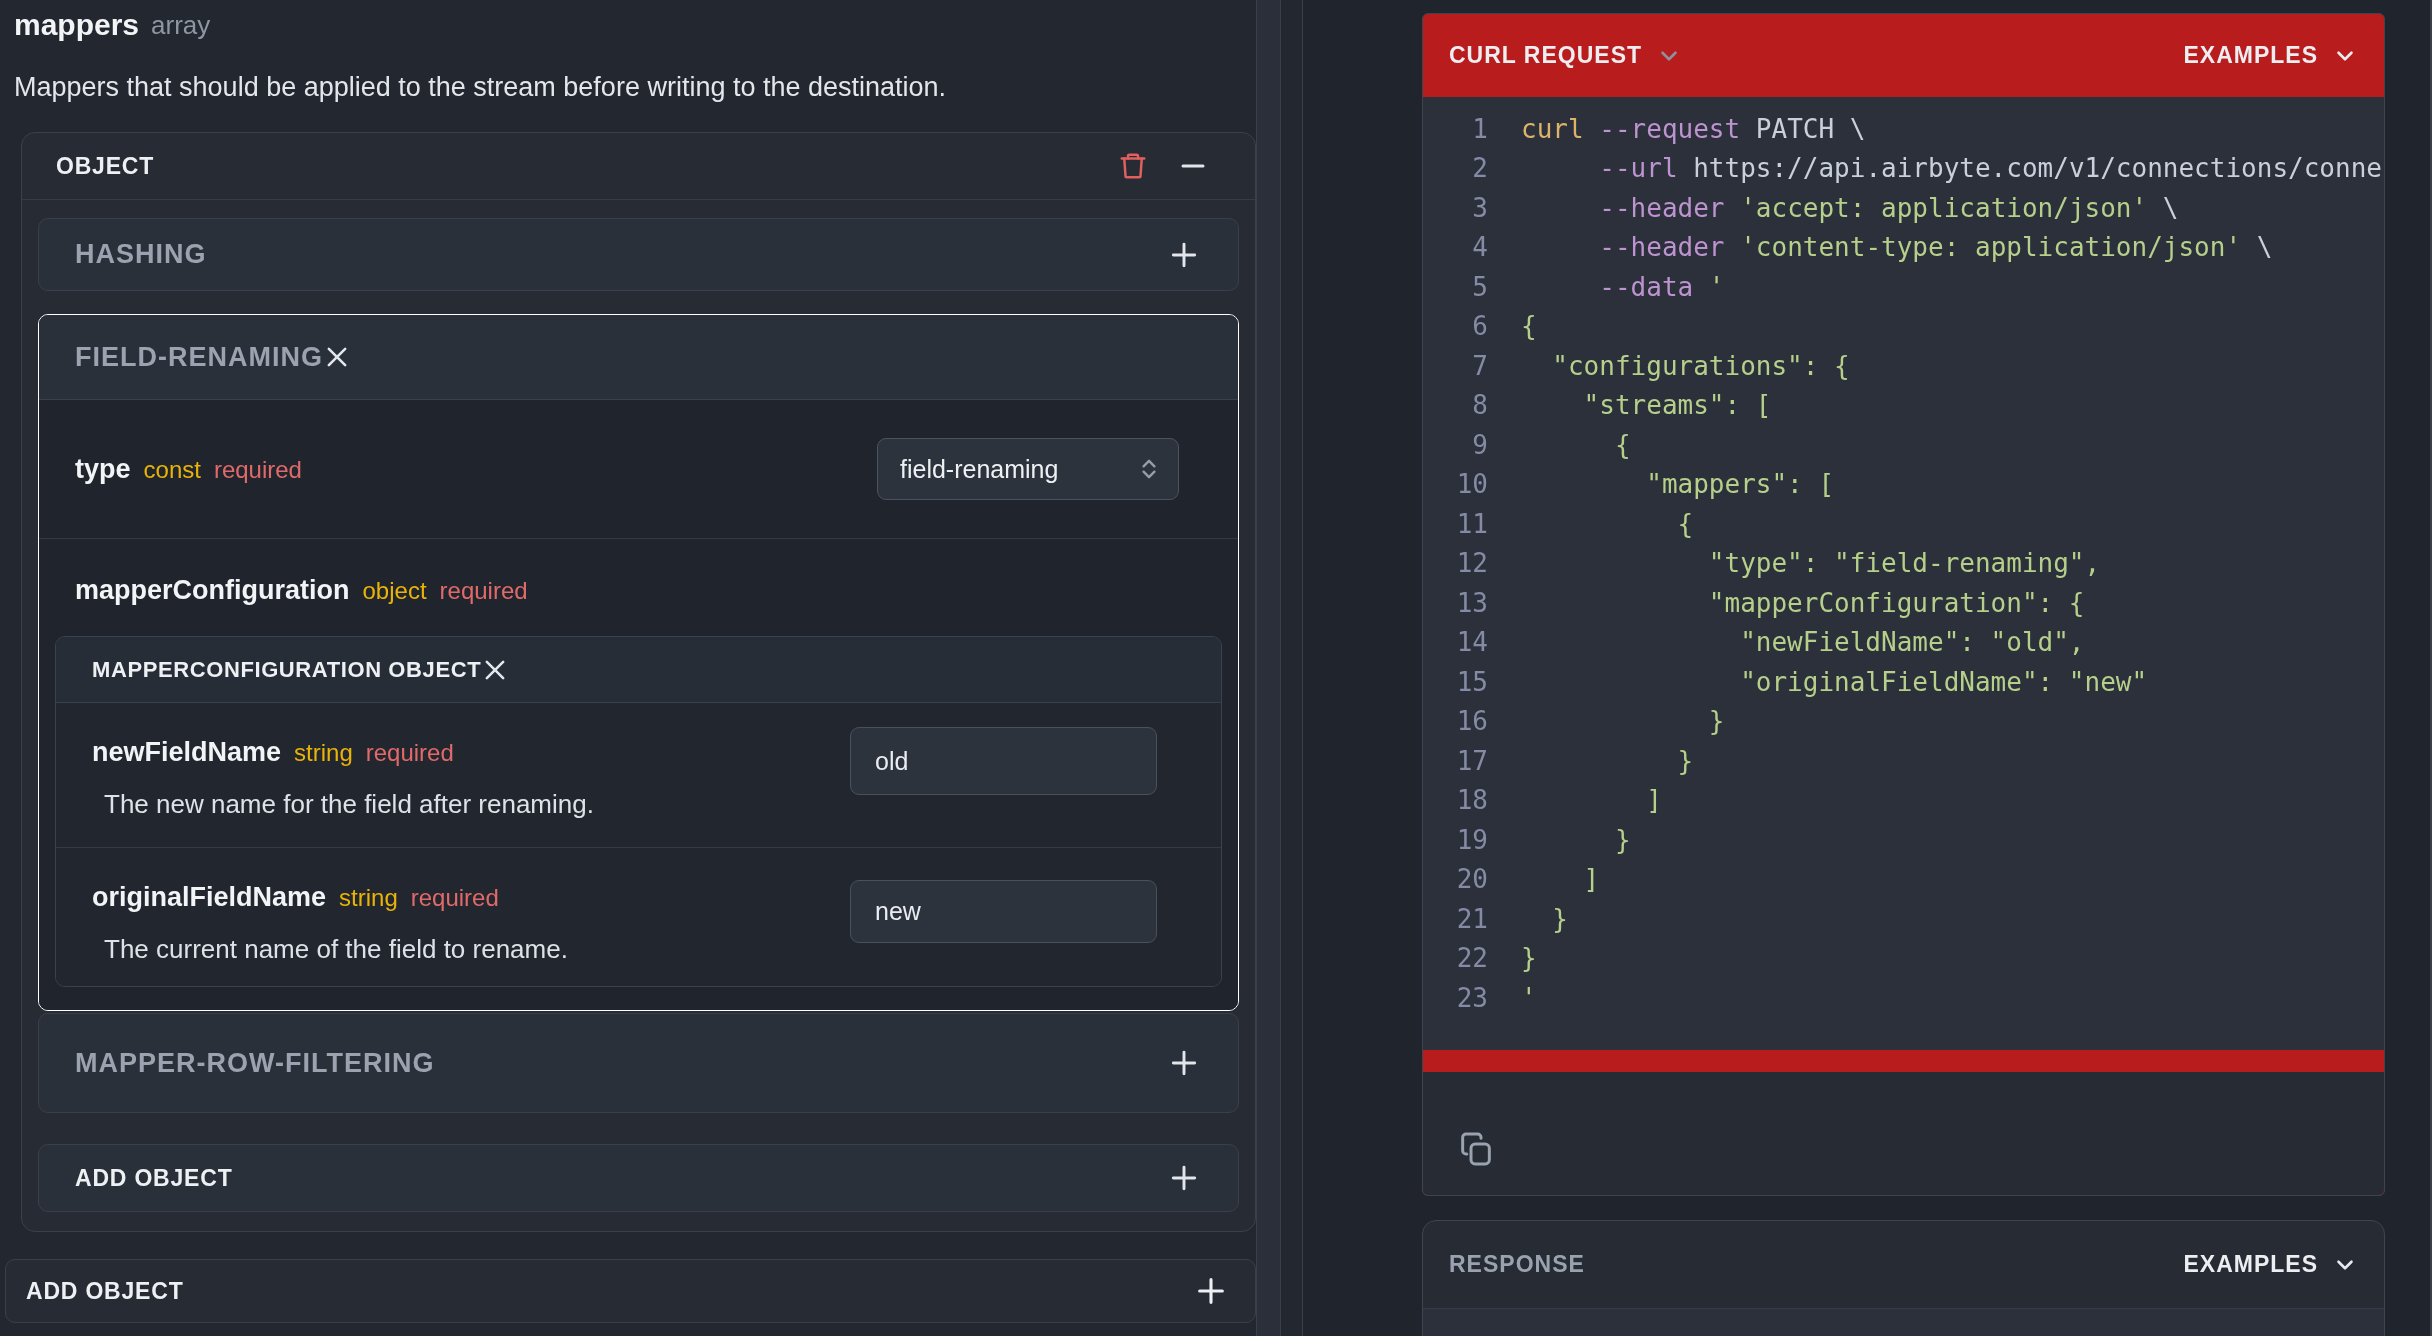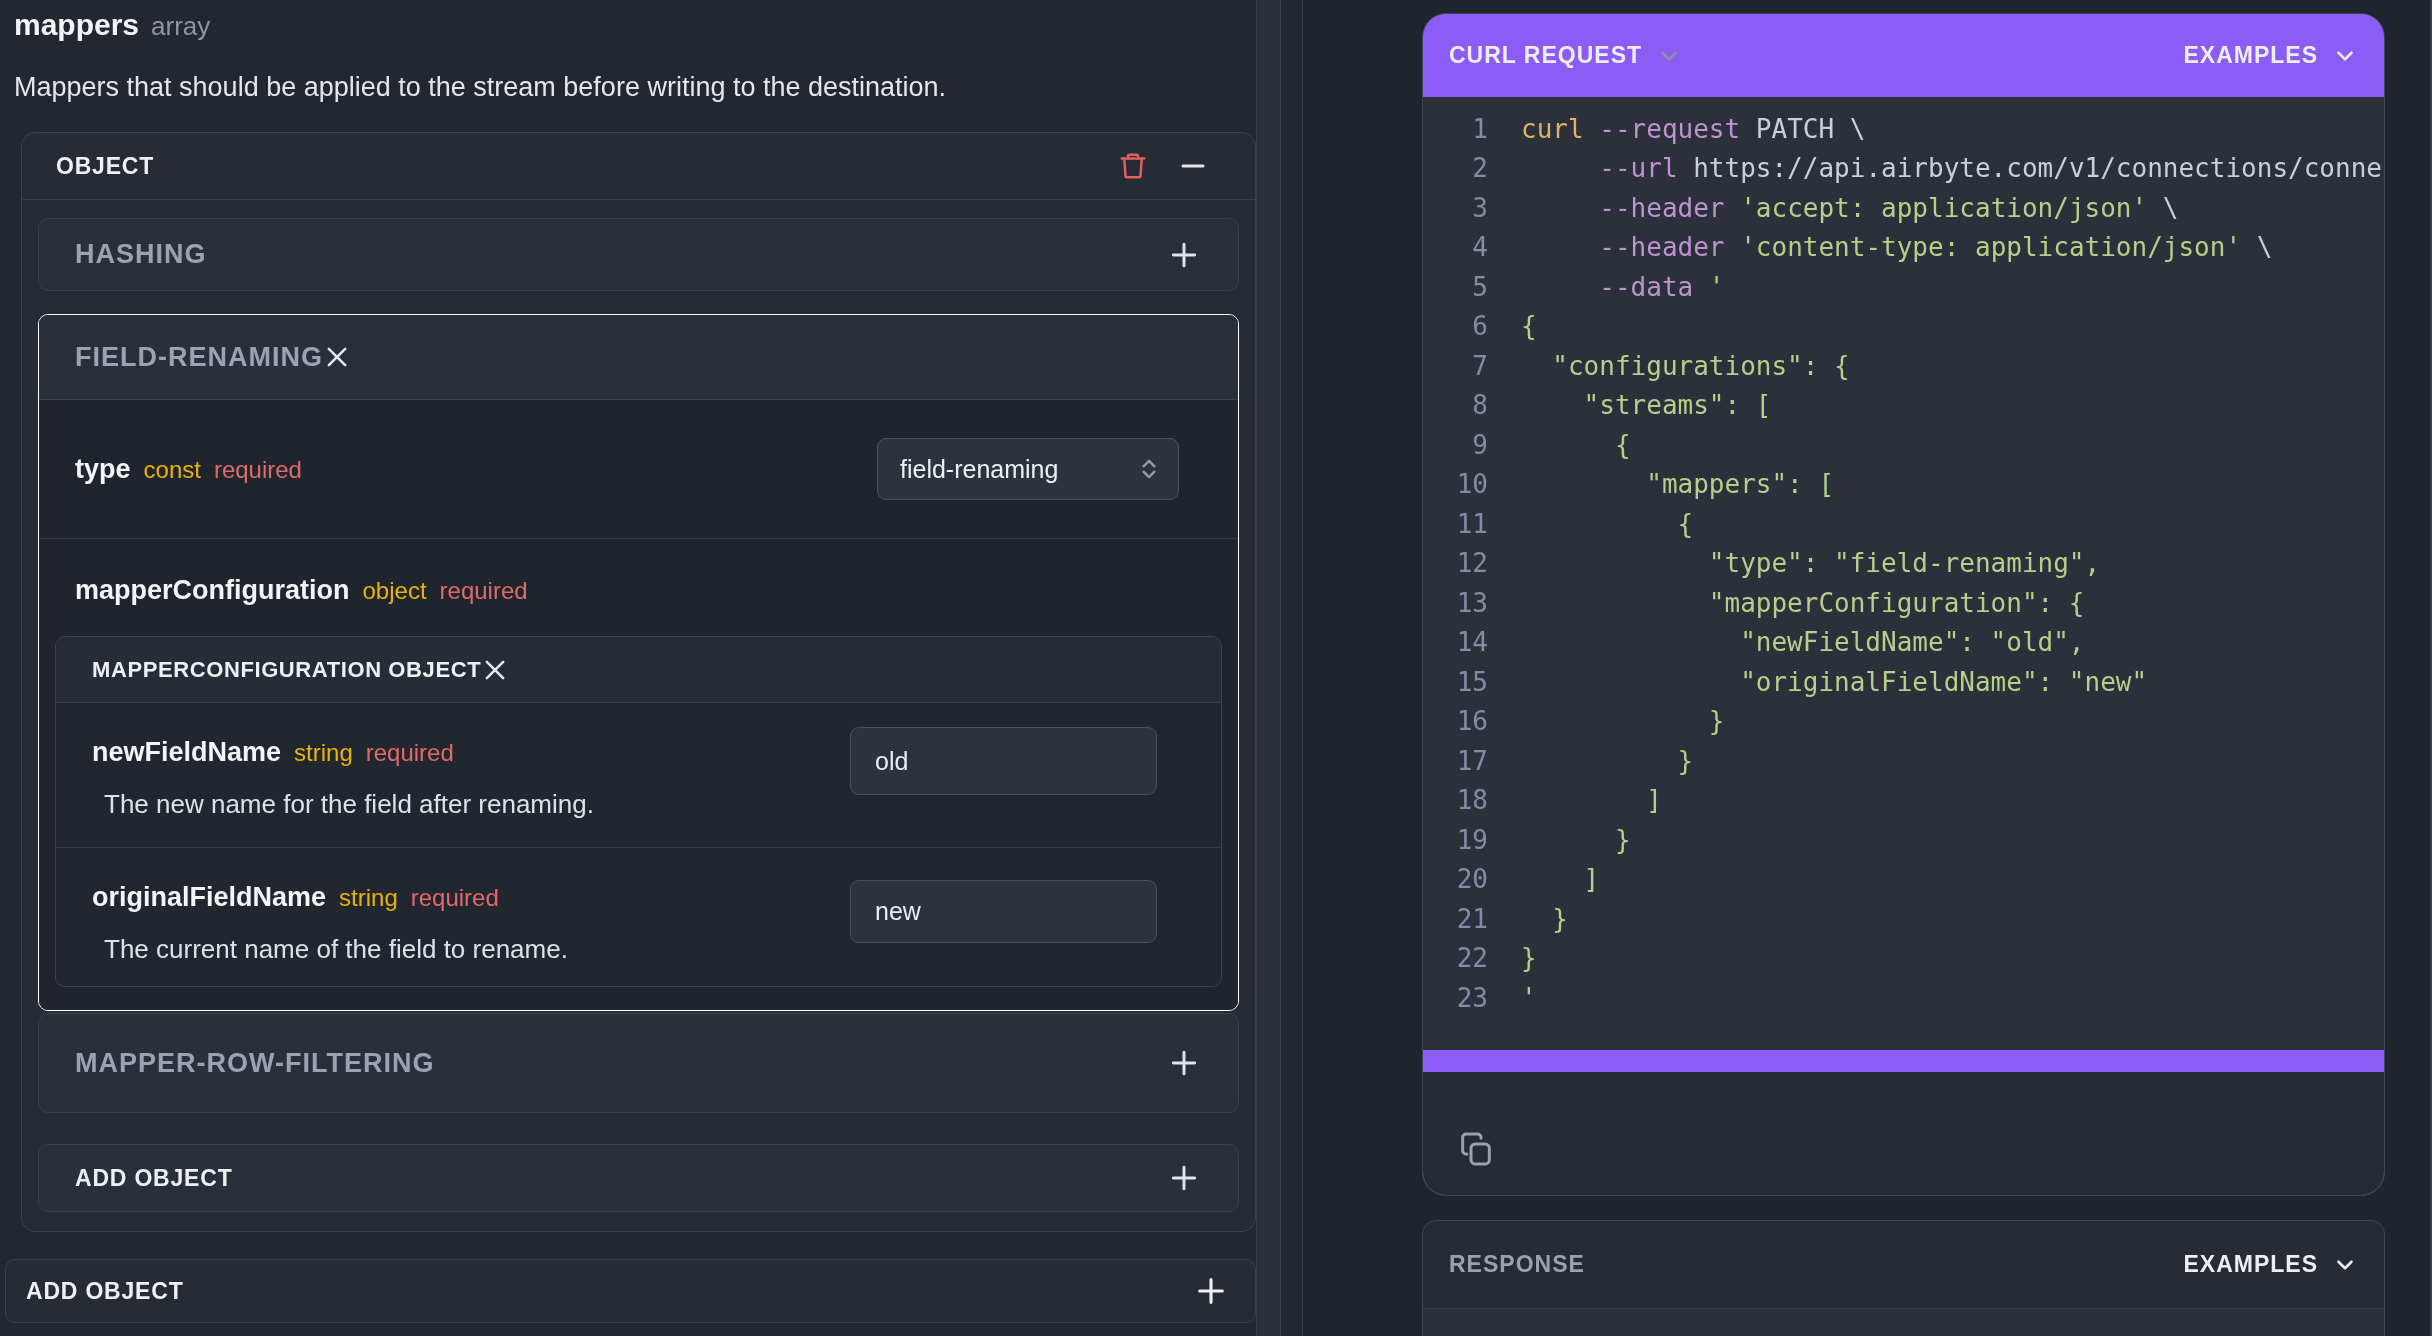--- a/index.html
+++ b/index.html
@@ -11,21 +11,21 @@
   }
 
   
   .mid-scrollbar { position:absolute; left:1256px; top:0; width:25px; height:1336px;
     background:#2a2f39; border-left:1px solid #3a404a; border-right:1px solid #3a404a; }
   .col-divider { position:absolute; left:1302px; top:0; width:1px; height:1336px; background:#3a3f49; }
   .right-bg { position:absolute; left:1303px; top:0; right:0; height:1336px; background:#20242c; }
   .edge-line { position:absolute; right:0; top:0; width:2px; height:1336px; background:#3a3f48; }
 
   
-  .page-title { position:absolute; left:14px; top:8px; display:flex; align-items:flex-end; gap:12px; }
+  .page-title { position:absolute; left:14px; top:8px; display:flex; align-items:center; gap:12px; }
   .page-title .name { font-size:30px; font-weight:bold; color:#f2f4f6; }
   .page-title .kind { font-size:26px; color:#8d96a2; }
   .page-desc { position:absolute; left:14px; top:72px; width:1200px; font-size:27px; color:#e3e7ec; }
 
   .outer-panel { position:absolute; left:21px; top:132px; width:1235px; height:1100px;
     background:#262b34; border:1px solid #3b414c; border-radius:14px; }
   .outer-header { height:67px; border-bottom:1px solid #363c46; display:flex; align-items:center;
     padding:0 44px 0 34px; }
   .outer-header .hdr-label { font-size:23px; font-weight:bold; letter-spacing:0.8px; color:#eef0f3; }
   .outer-header .spacer { flex:1; }
@@ -78,21 +78,21 @@
     font-family:"Liberation Sans", sans-serif; outline:none; }
   .mc-field.first .text-input { top:24px; height:68px; }
   .mc-field.second .text-input { top:32px; height:63px; }
 
   .outer-add { position:absolute; left:5px; top:1259px; width:1251px; height:64px;
     background:#262b34; border:1px solid #3a404b; border-radius:10px;
     display:flex; align-items:center; padding:0 27px 0 20px; }
 
   
   .curl-panel { position:absolute; left:1422px; top:13px; width:963px; height:1183px;
-    background:#8b5cf6; border:1px solid #3f4550; border-radius:24px; overflow:hidden; }
+    background:#b91c1c; border:1px solid #3f4550; border-radius:6px; overflow:hidden; }
   .panel-header { height:83px; display:flex; align-items:center; justify-content:space-between;
     padding:0 26px; }
   .panel-header .left-grp, .panel-header .right-grp { display:flex; align-items:center; gap:14px; cursor:pointer; }
   .panel-title { font-size:23px; font-weight:bold; letter-spacing:1px; color:#eceef1; }
   .panel-title.dim { color:#99a2ae; }
 
   .code-area { position:absolute; left:0; right:0; top:83px; height:953px; background:#2b303b;
     overflow:hidden; padding-top:12px; }
   .code-line { display:flex; height:39.5px; align-items:center; white-space:pre;
     font-family:"DejaVu Sans Mono", monospace; font-size:26px; }

